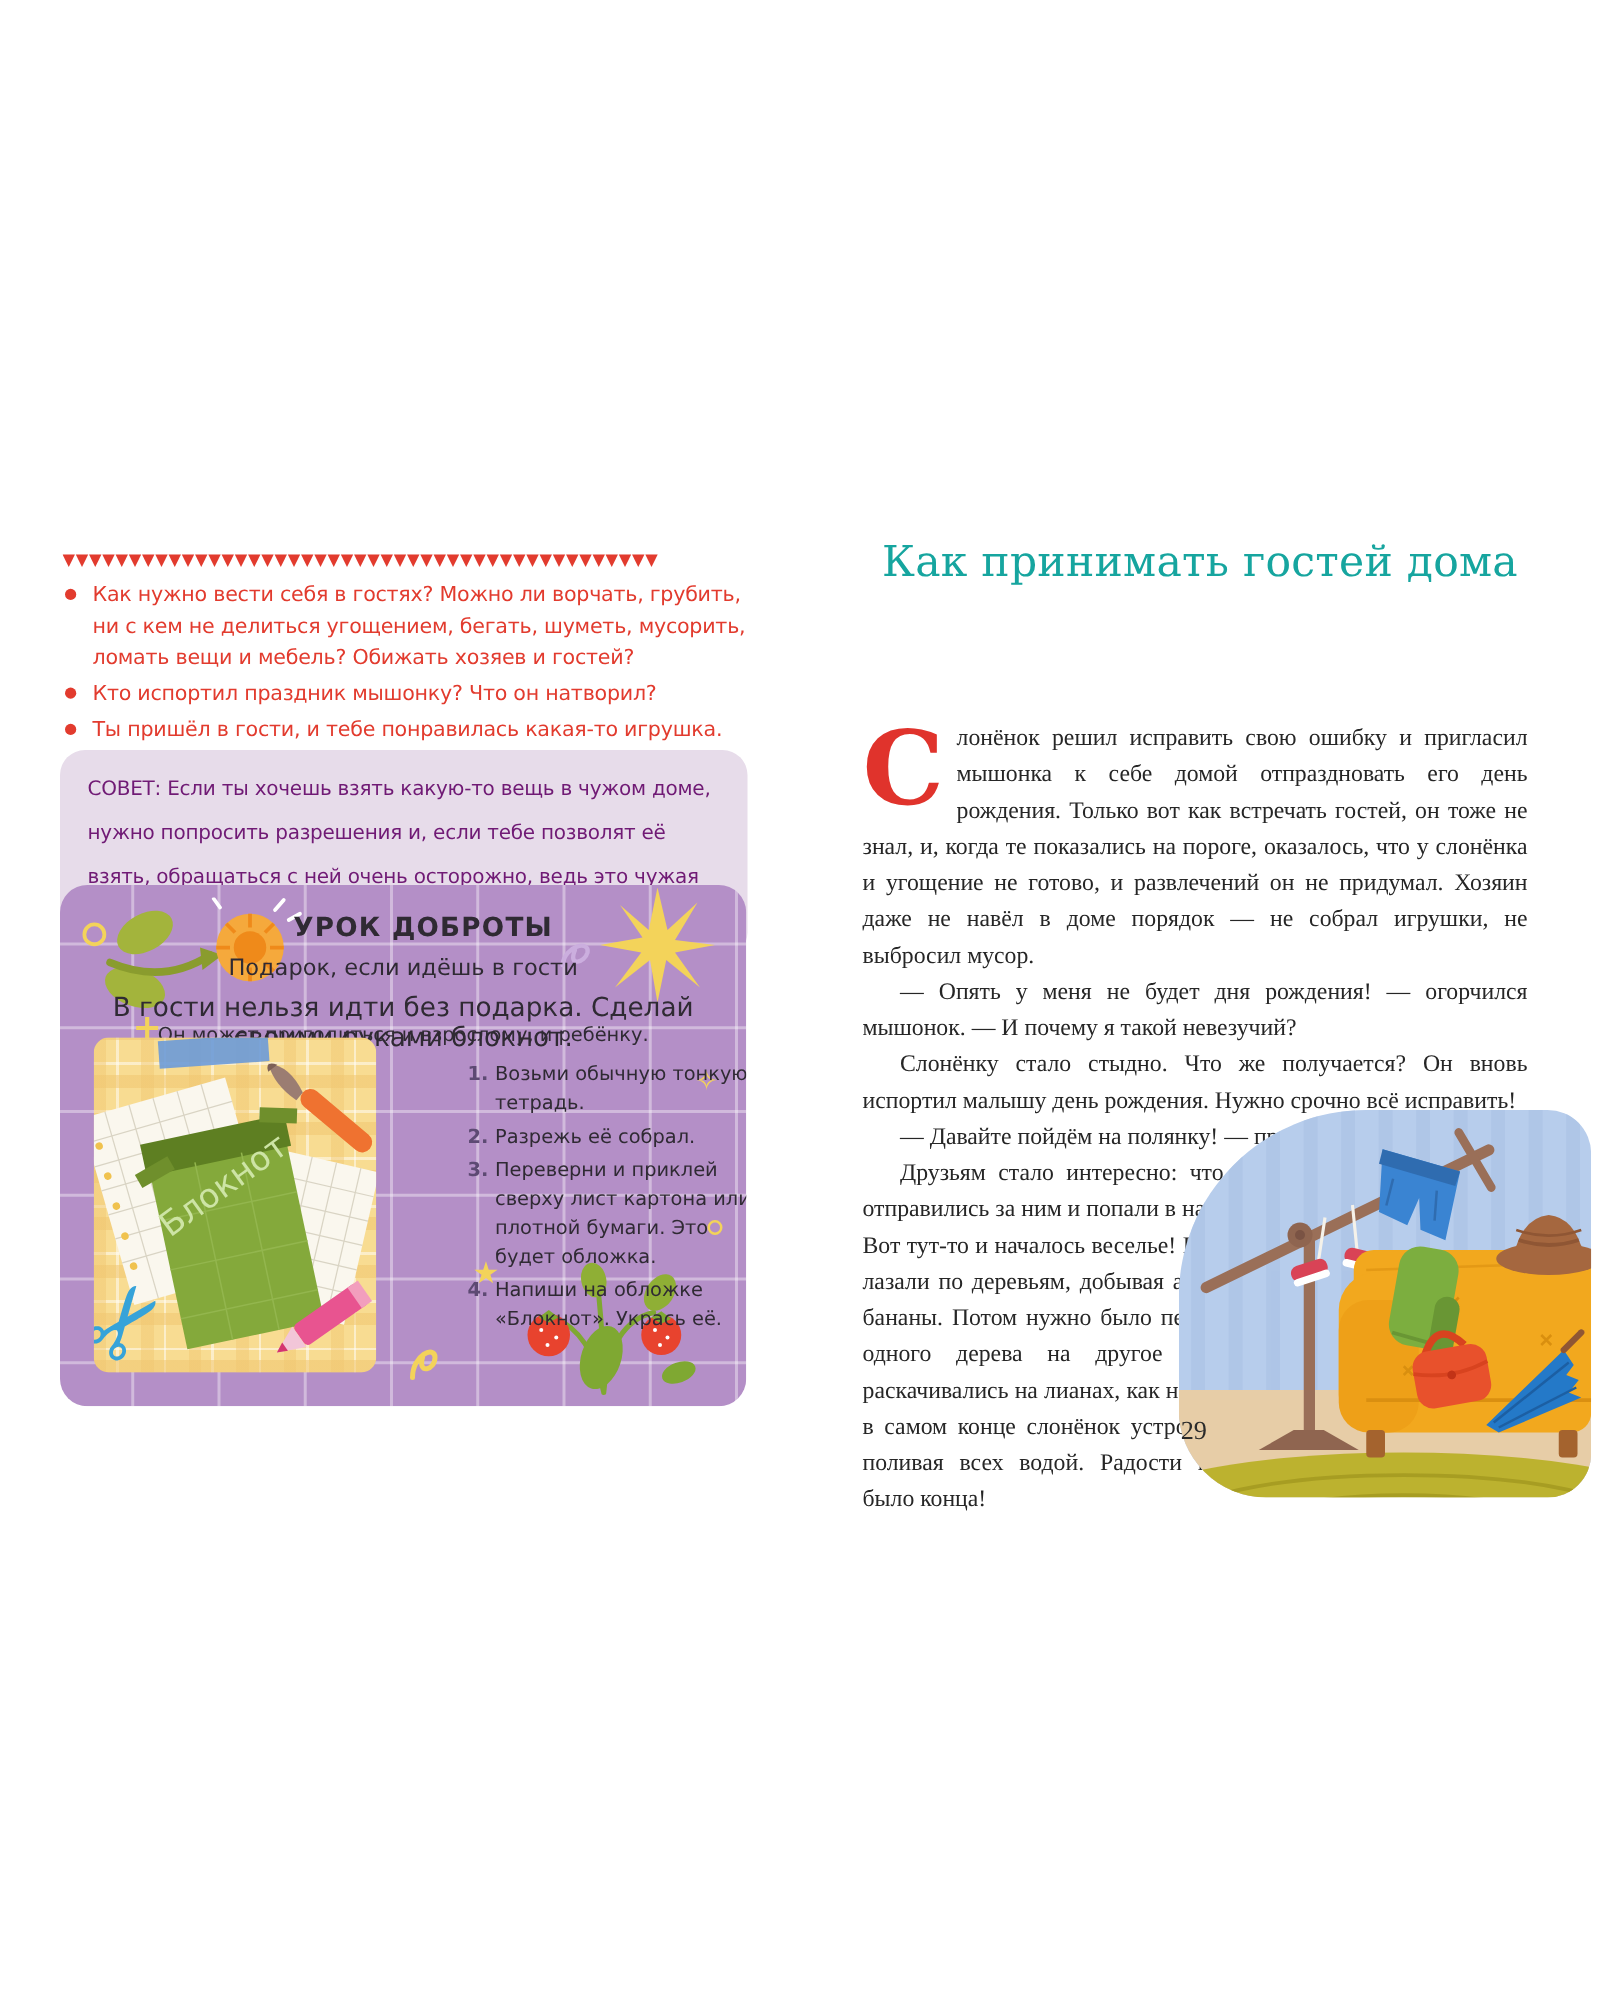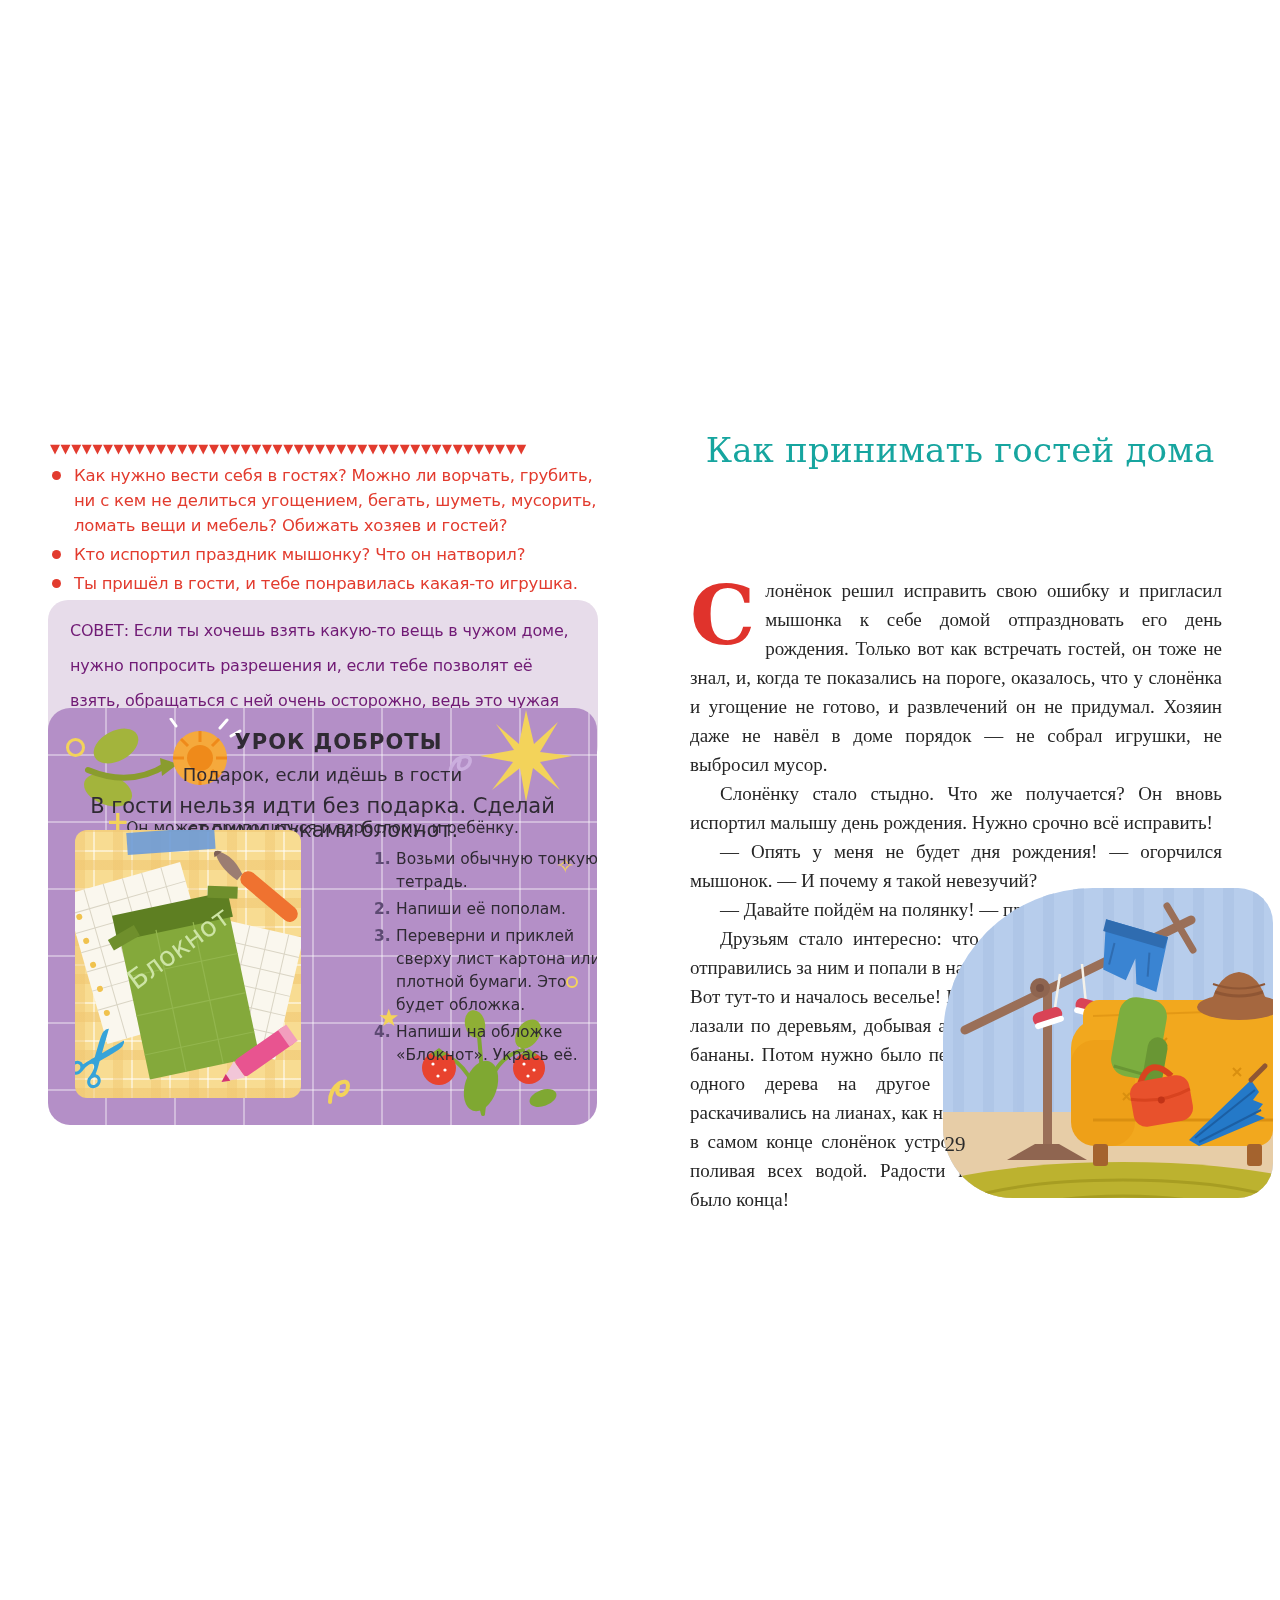--- a/index.html
+++ b/index.html
@@ -238,33 +238,33 @@
           <rect x="160" y="215" width="62" height="20" rx="4" fill="#e85490"></rect>
           <path d="M160,215 L138,225 L160,235 Z" fill="#f2c6d8"></path>
           <path d="M146,221 L138,225 L146,229 Z" fill="#d4356f"></path>
           <rect x="214" y="215" width="10" height="20" fill="#f29ebd"></rect>
         </g>
       </svg>
     </div>
 
     <ol class="steps">
       <li>Возьми обычную тонкую тетрадь.</li>
-      <li>Напиши её пополам.</li>
+      <li>Разрежь её собрал.</li>
       <li>Переверни и приклей сверху лист картона или плотной бумаги. Это будет обложка.</li>
       <li>Напиши на обложке «Блокнот». Укрась её.</li>
     </ol>
   </div>
 
 
   <h1 class="chapter-title">Как принимать гостей дома</h1>
 
   <div class="body-text">
     <p><span class="dropcap">С</span><span>лонёнок решил исправить свою ошибку и пригласил мышонка к себе домой отпраздновать его день рождения. Только вот как встречать гостей, он тоже не знал, и, когда те показались на пороге, оказалось, что у слонёнка и угощение не готово, и развлечений он не придумал. Хозяин даже не навёл в доме порядок — не собрал игрушки, не выбросил мусор.</span></p>
+    <p class="indent">— Опять у меня не будет дня рождения! — огорчился мышонок. — И почему я такой невезучий?</p>
     <p class="indent">Слонёнку стало стыдно. Что же получается? Он вновь испортил малышу день рождения. Нужно срочно всё исправить!</p>
-    <p class="indent">— Опять у меня не будет дня рождения! — огорчился мышонок. — И почему я такой невезучий?</p>
     <p class="indent">— Давайте пойдём на полянку! — предложил он.</p>
     <p class="indent">Друзьям стало интересно: что же задумал слонёнок? Они отправились за ним и попали в настоящие джунгли!</p>
     <p class="narrow">Вот тут-то и началось веселье! Все дружно лазали по деревьям, добывая апельсины и бананы. Потом нужно было перебраться с одного дерева на другое — друзья раскачивались на лианах, как на качелях. А в самом конце слонёнок устроил фонтан, поливая всех водой. Радости гостей не было конца!</p>
   </div>
 
   <div class="scene">
     <svg width="330" height="310" viewBox="0 0 330 310">
       <rect x="0" y="0" width="330" height="310" fill="#b7cdec"></rect>
       <g fill="#abc3e6" opacity="0.7">
         <rect x="10" y="0" width="11" height="226"></rect>

